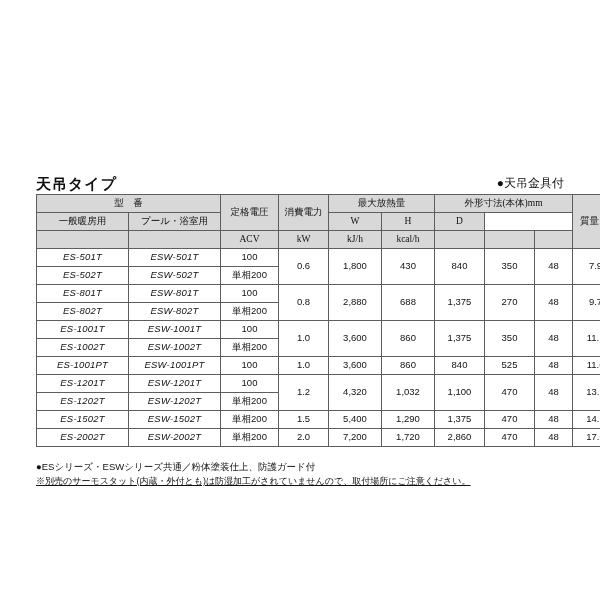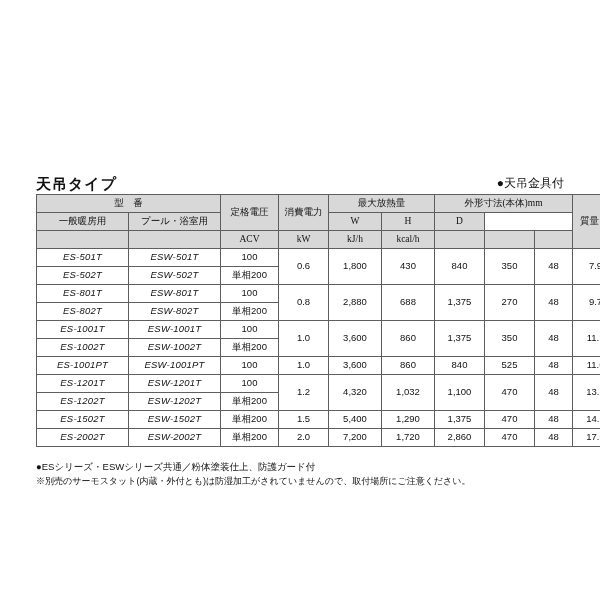--- a/index.html
+++ b/index.html
@@ -73,20 +73,21 @@
   }
   .footer {
     margin-top: 12px;
     text-align: left;
     font-size: 9.5px;
     color: #111;
     line-height: 1.6;
   }
   .footer .line2 {
     font-size: 9px;
+    text-decoration: underline;
   }
   .w-model { width: 92px; }
   .w-volt  { width: 58px; }
   .w-power { width: 50px; }
   .w-heat  { width: 53px; }
   .w-dim   { width: 50px; }
   .w-dimd  { width: 38px; }
   .w-mass  { width: 46px; }
 </style>
 </head>

